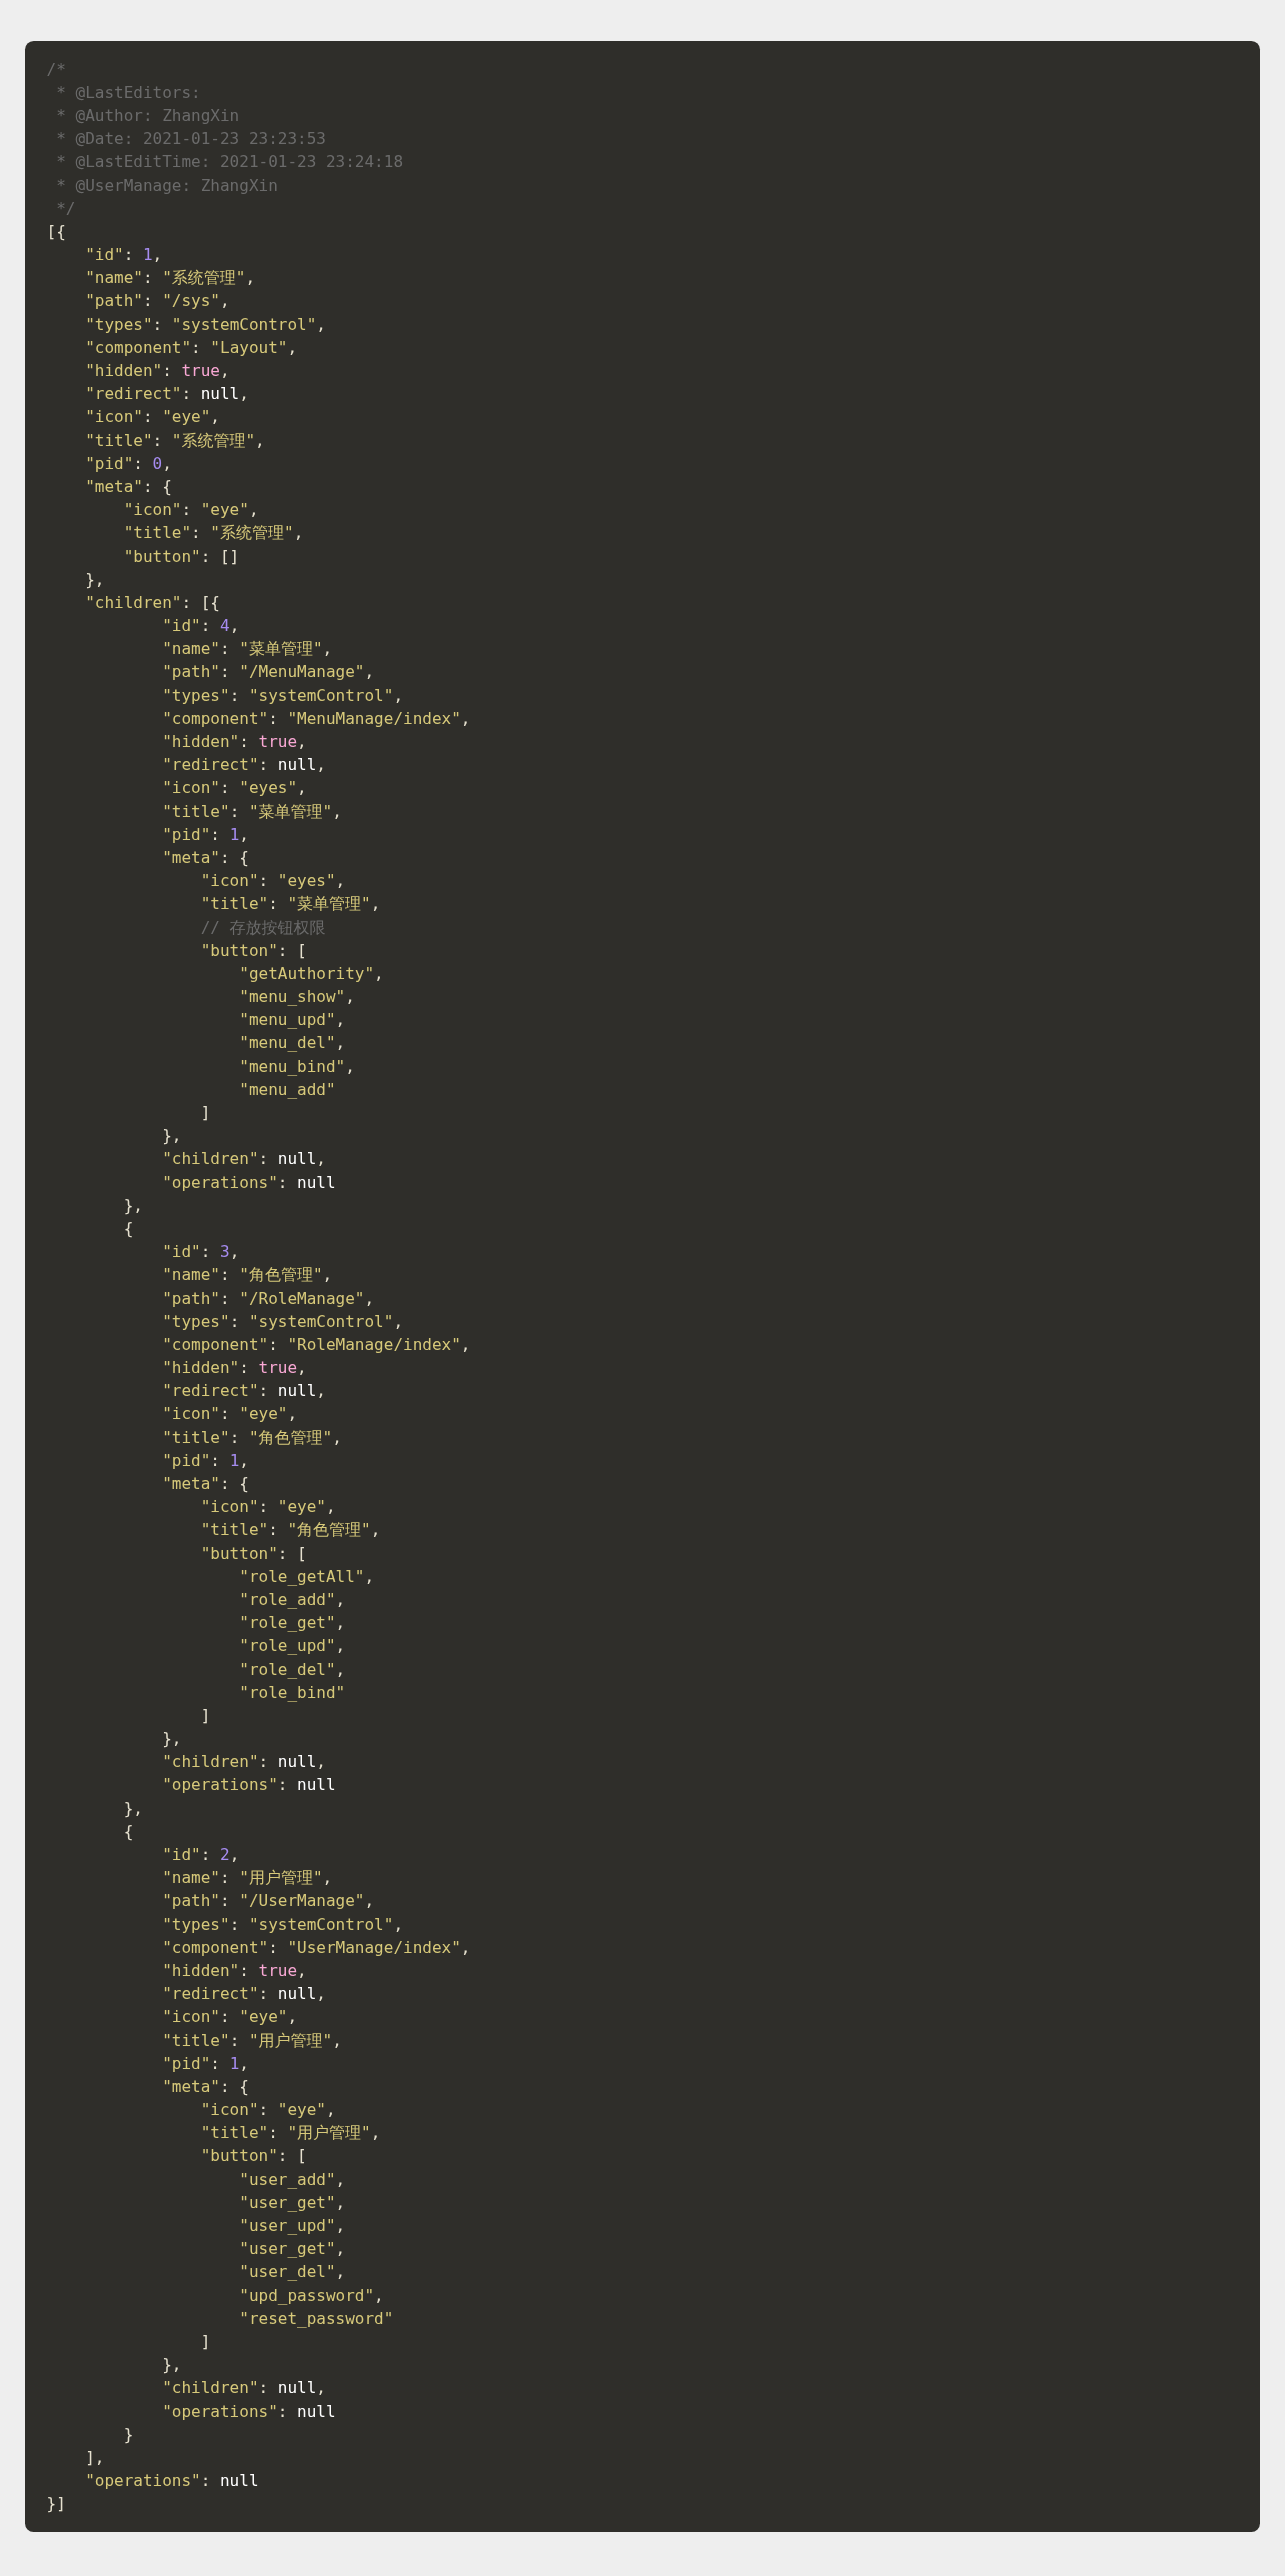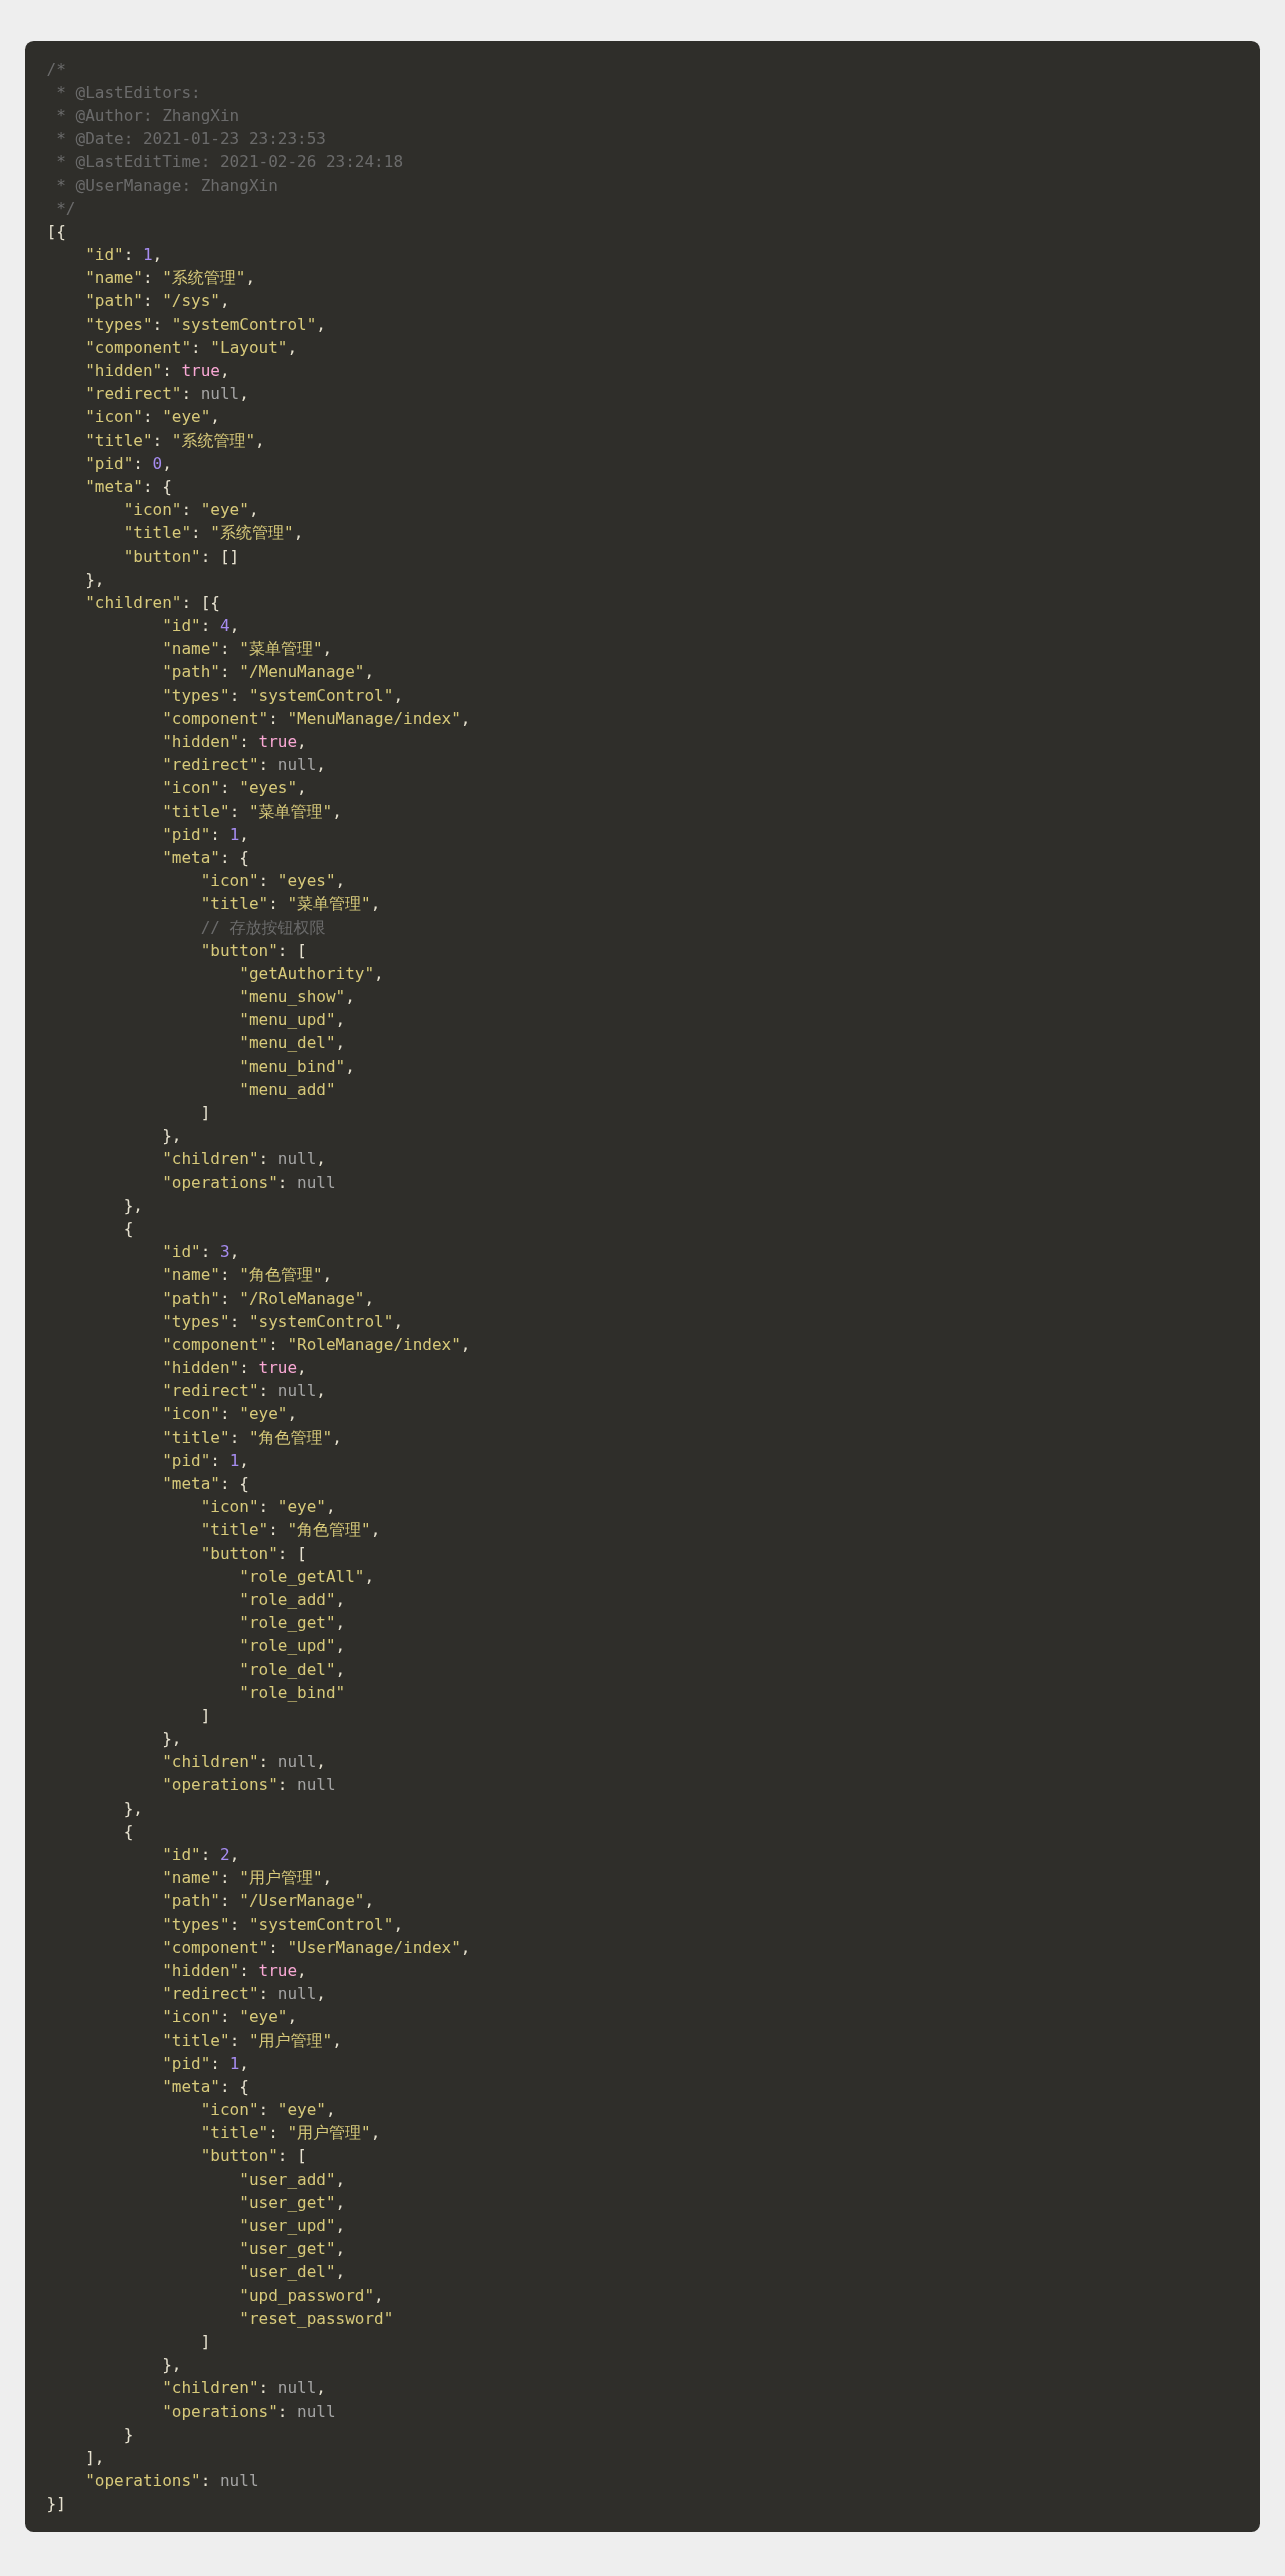--- a/index.html
+++ b/index.html
@@ -16,32 +16,32 @@
     font-size: 16px;
     line-height: 1.45;
     white-space: pre;
     overflow-x: auto;
     color: #e6e1cf;
   }
   .tok-comment { color: #6b6b6b; }
   .tok-punc    { color: #e6e1cf; }
   .tok-key     { color: #d7c97a; }
   .tok-string  { color: #d7c97a; }
-  .tok-null    { color: #a3a3a3; }
+  .tok-null    { color: #ffffff; }
   .tok-bool    { color: #f9a8d4; }
   .tok-num     { color: #a68cf0; }
 </style>
 </head>
 <body>
 
 <pre class="code-block" id="code"><span class="tok-comment">/*</span>
 <span class="tok-comment"> * @LastEditors:</span>
 <span class="tok-comment"> * @Author: ZhangXin</span>
 <span class="tok-comment"> * @Date: 2021-01-23 23:23:53</span>
-<span class="tok-comment"> * @LastEditTime: 2021-02-26 23:24:18</span>
+<span class="tok-comment"> * @LastEditTime: 2021-01-23 23:24:18</span>
 <span class="tok-comment"> * @UserManage: ZhangXin</span>
 <span class="tok-comment"> */</span>
 <span class="tok-punc">[{</span>
     <span class="tok-key">"id"</span><span class="tok-punc">: </span><span class="tok-num">1</span><span class="tok-punc">,</span>
     <span class="tok-key">"name"</span><span class="tok-punc">: </span><span class="tok-string">"系统管理"</span><span class="tok-punc">,</span>
     <span class="tok-key">"path"</span><span class="tok-punc">: </span><span class="tok-string">"/sys"</span><span class="tok-punc">,</span>
     <span class="tok-key">"types"</span><span class="tok-punc">: </span><span class="tok-string">"systemControl"</span><span class="tok-punc">,</span>
     <span class="tok-key">"component"</span><span class="tok-punc">: </span><span class="tok-string">"Layout"</span><span class="tok-punc">,</span>
     <span class="tok-key">"hidden"</span><span class="tok-punc">: </span><span class="tok-bool">true</span><span class="tok-punc">,</span>
     <span class="tok-key">"redirect"</span><span class="tok-punc">: </span><span class="tok-null">null</span><span class="tok-punc">,</span>

